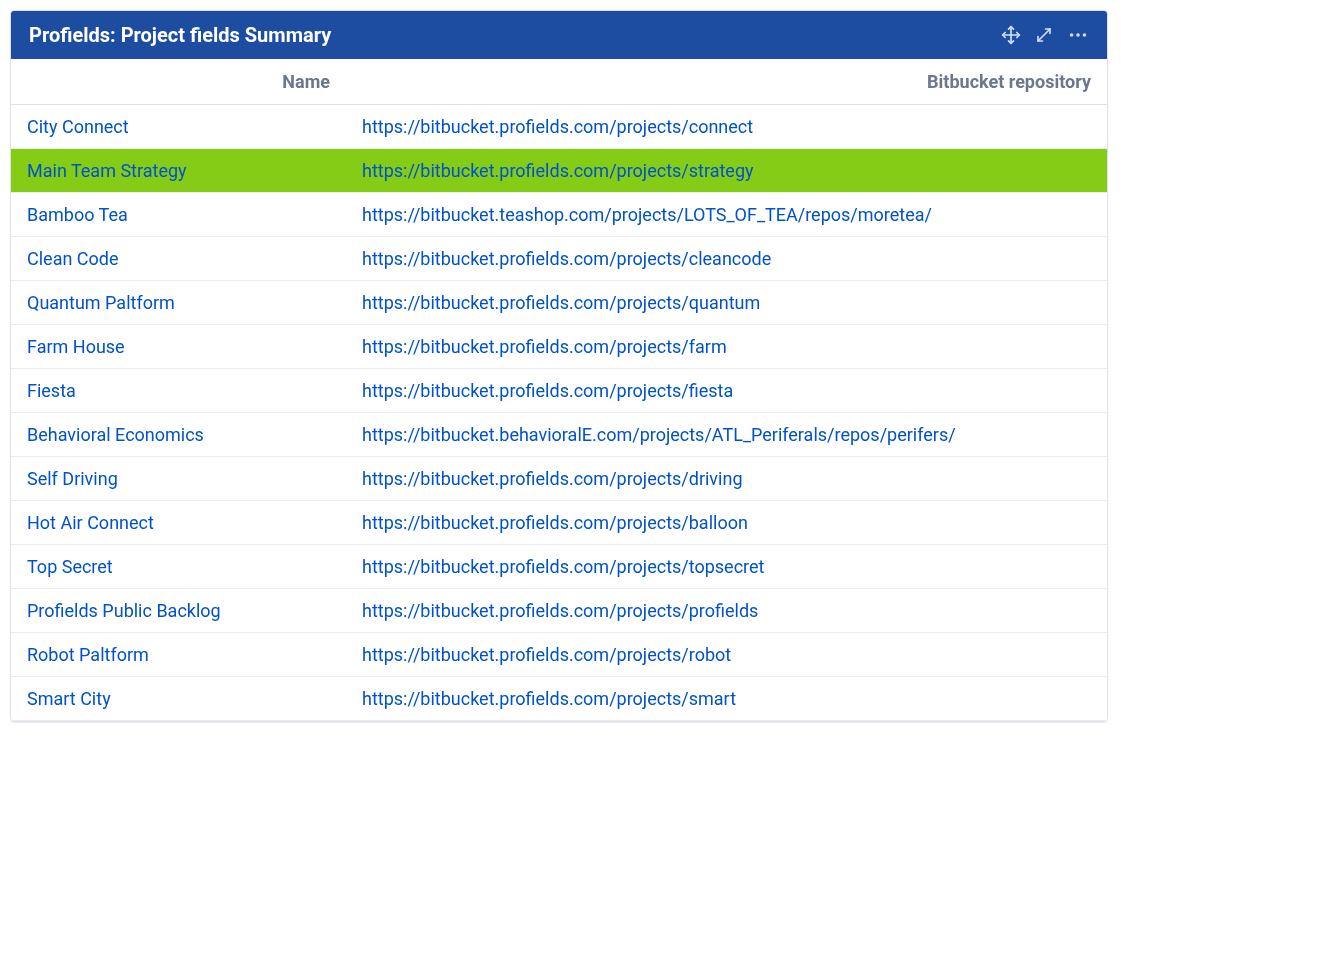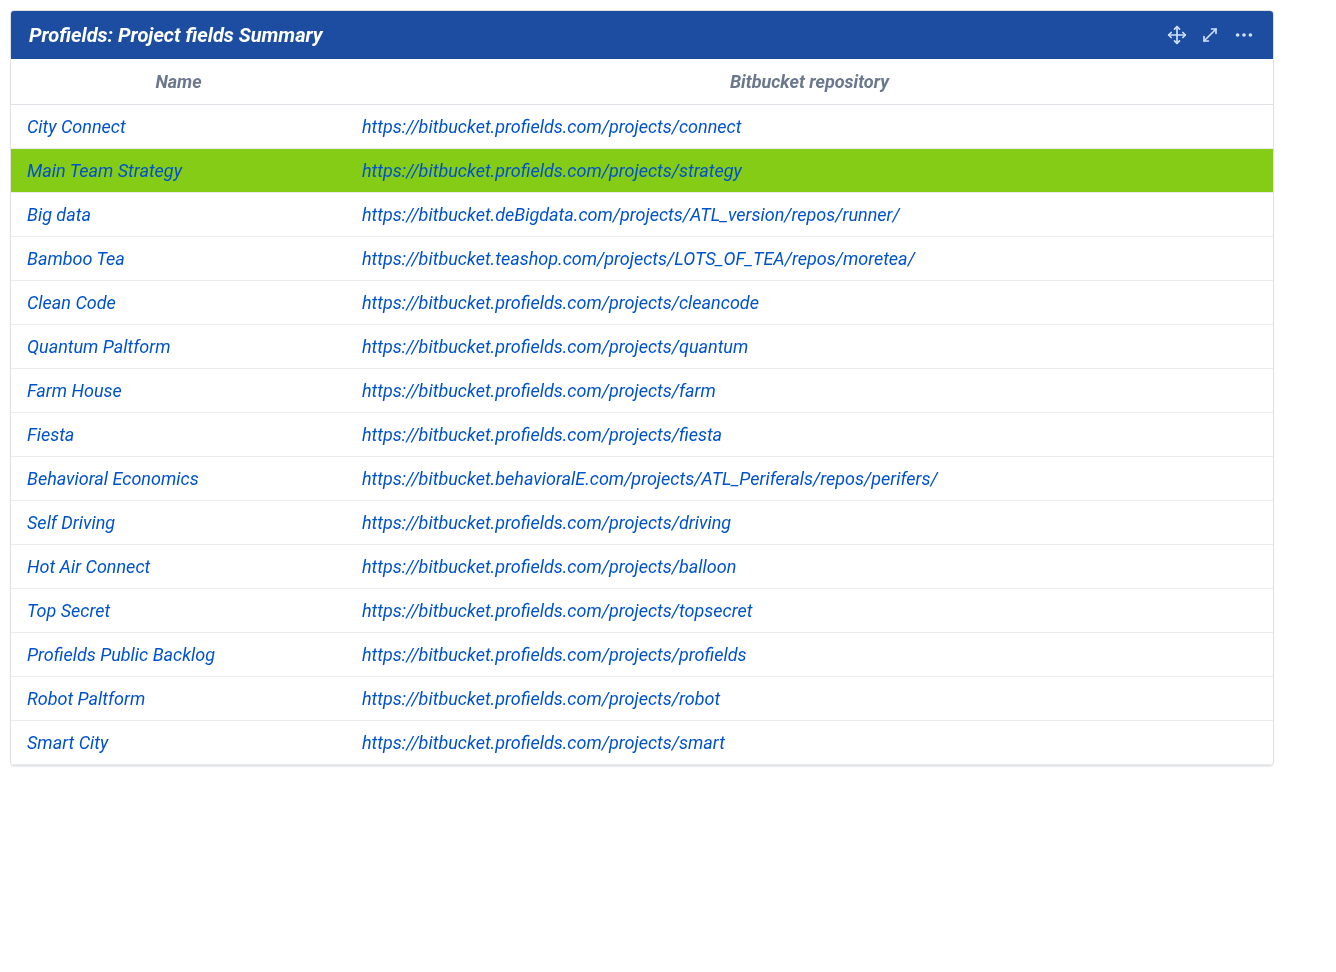--- a/index.html
+++ b/index.html
@@ -2,26 +2,25 @@
 <html><head>
   <meta charset="utf-8">
   <style>
     * { box-sizing: border-box; margin: 0; padding: 0; }
     body {
       font-family: -apple-system, BlinkMacSystemFont, "Segoe UI", Roboto, Helvetica, Arial, sans-serif;
       background: #fff;
       padding: 10px;
     }
     .gadget {
-      width: 1264px;
+      width: 1098px;
       border: 1px solid #dfe1e6;
       border-radius: 4px;
       overflow: hidden;
       box-shadow: 0 1px 1px rgba(9,30,66,0.08);
-      font-style: italic;
     }
     .gadget-header {
       background: #1c4da0;
       color: #fff;
       display: flex;
       align-items: center;
       justify-content: space-between;
       padding: 12px 18px;
     }
     .gadget-title {
@@ -36,21 +35,21 @@
     .gadget-actions .icon {
       color: #cfe0ff;
       cursor: pointer;
       display: inline-flex;
     }
     table {
       width: 100%;
       border-collapse: collapse;
     }
     thead th {
-      text-align: center;
+      text-align: right;
       color: #6b778c;
       font-weight: 700;
       font-size: 18px;
       padding: 12px 16px;
       border-bottom: 1px solid #dfe1e6;
       background: #fff;
     }
     tbody td {
       padding: 11px 16px;
       border-bottom: 1px solid #ebecf0;
@@ -113,24 +112,20 @@
     <tbody id="rows">
         <tr>
           <td><a href="#">City Connect</a></td>
           <td><a href="#">https://bitbucket.profields.com/projects/connect</a></td>
         </tr>
         <tr>
           <td><a href="#">Main Team Strategy</a></td>
           <td><a href="#">https://bitbucket.profields.com/projects/strategy</a></td>
         </tr>
         <tr>
-          <td><a href="#">Big data</a></td>
-          <td><a href="#">https://bitbucket.deBigdata.com/projects/ATL_version/repos/runner/</a></td>
-        </tr>
-        <tr>
           <td><a href="#">Bamboo Tea</a></td>
           <td><a href="#">https://bitbucket.teashop.com/projects/LOTS_OF_TEA/repos/moretea/</a></td>
         </tr>
         <tr>
           <td><a href="#">Clean Code</a></td>
           <td><a href="#">https://bitbucket.profields.com/projects/cleancode</a></td>
         </tr>
         <tr>
           <td><a href="#">Quantum Paltform</a></td>
           <td><a href="#">https://bitbucket.profields.com/projects/quantum</a></td>

